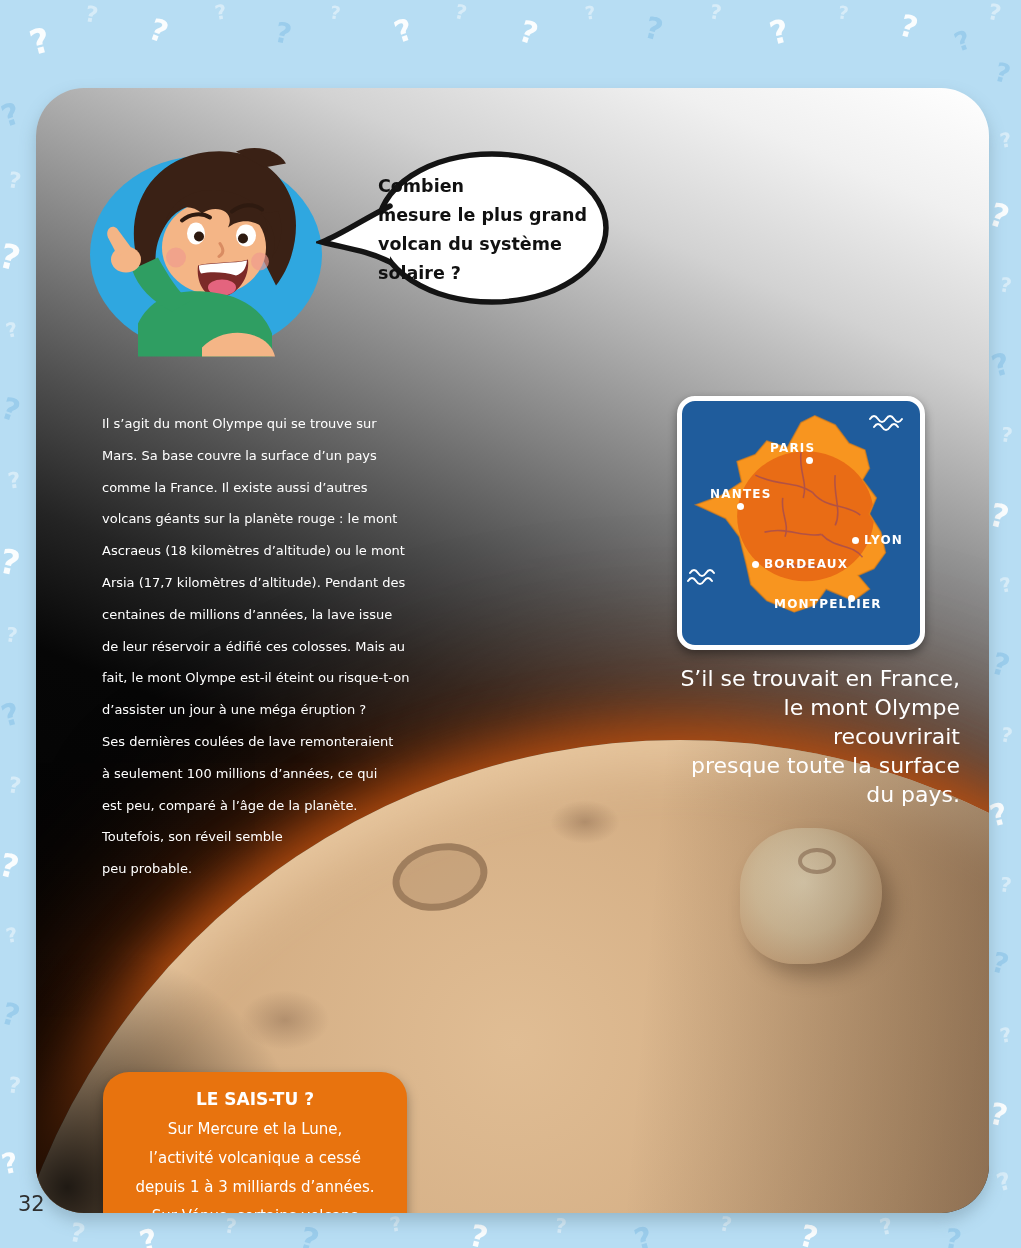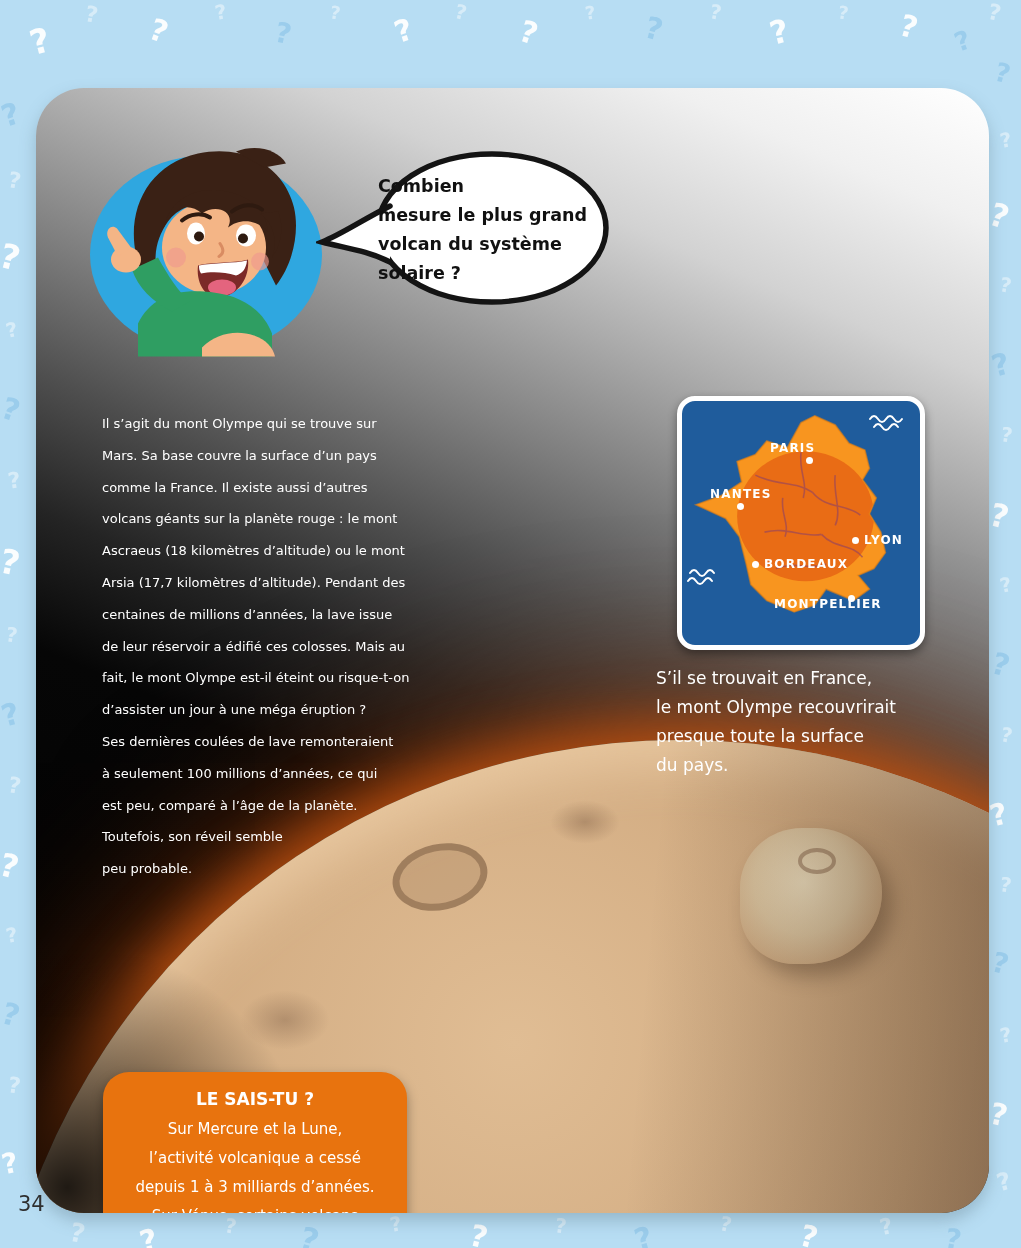--- a/index.html
+++ b/index.html
@@ -117,22 +117,22 @@
     background:#fff;position:absolute;
   }
   .city .lbl{
     position:absolute;white-space:nowrap;
     font-size:12px;font-weight:700;letter-spacing:1.2px;
     color:#fff;text-transform:uppercase;
   }
   .waves{position:absolute;}
   .map-caption{
     position:absolute;left:620px;top:576px;width:304px;
-    text-align:left;
-    font-size:17px;line-height:29px;color:#ffffff;
+    text-align:right;
+    font-size:22px;line-height:29px;color:#ffffff;
     white-space:pre-line;
   }
   
   .fact-box{
     position:absolute;left:67px;top:984px;width:304px;height:198px;
     box-sizing:border-box;
     background:#e8730e;
     border-radius:26px;
     color:#fff;text-align:center;
     padding-top:17px;
@@ -365,15 +365,15 @@
         <path d="M74,60 C46,74 26,88 6,96 C28,102 50,104 74,116" fill="none" stroke="#141414" stroke-width="5.5" stroke-linecap="round"></path>
       </svg>
       <div class="bubble-text">Combien
 mesure le plus grand
 volcan du système
 solaire ?</div>
     </div>
 
   </div>
 
-  <div class="page-number">34</div>
+  <div class="page-number">32</div>
 
 </div>
 
 </body></html>

